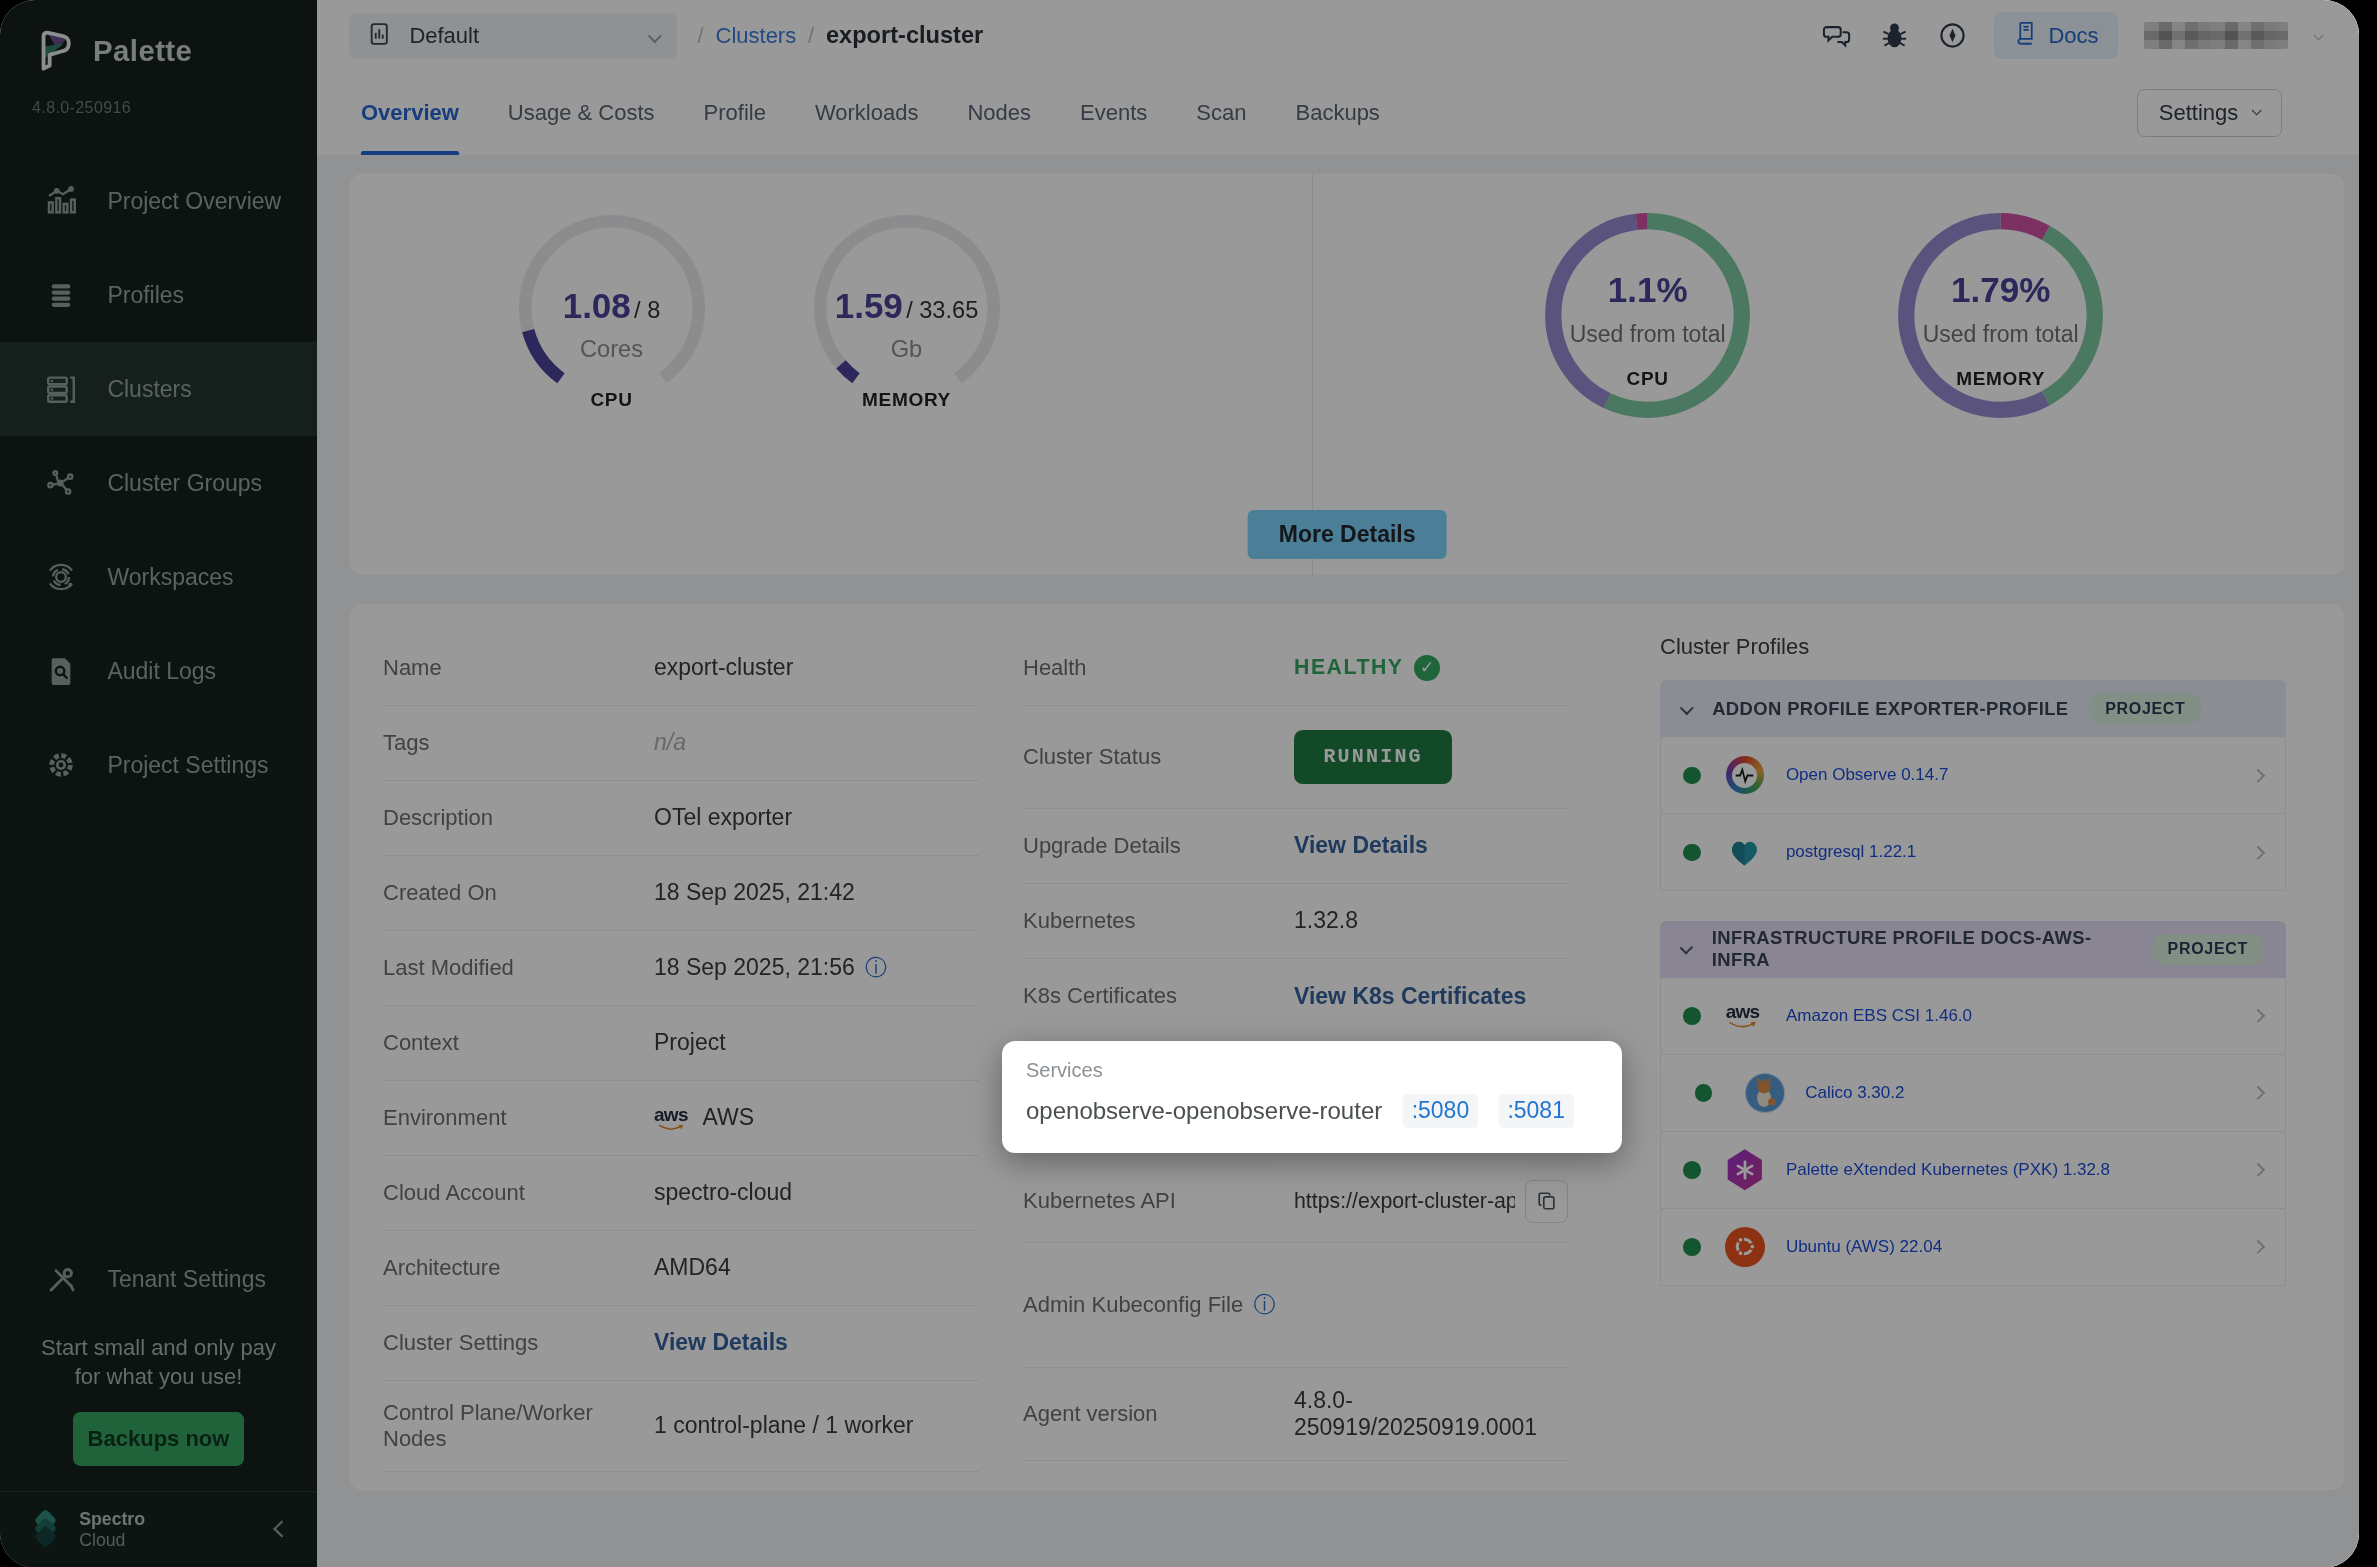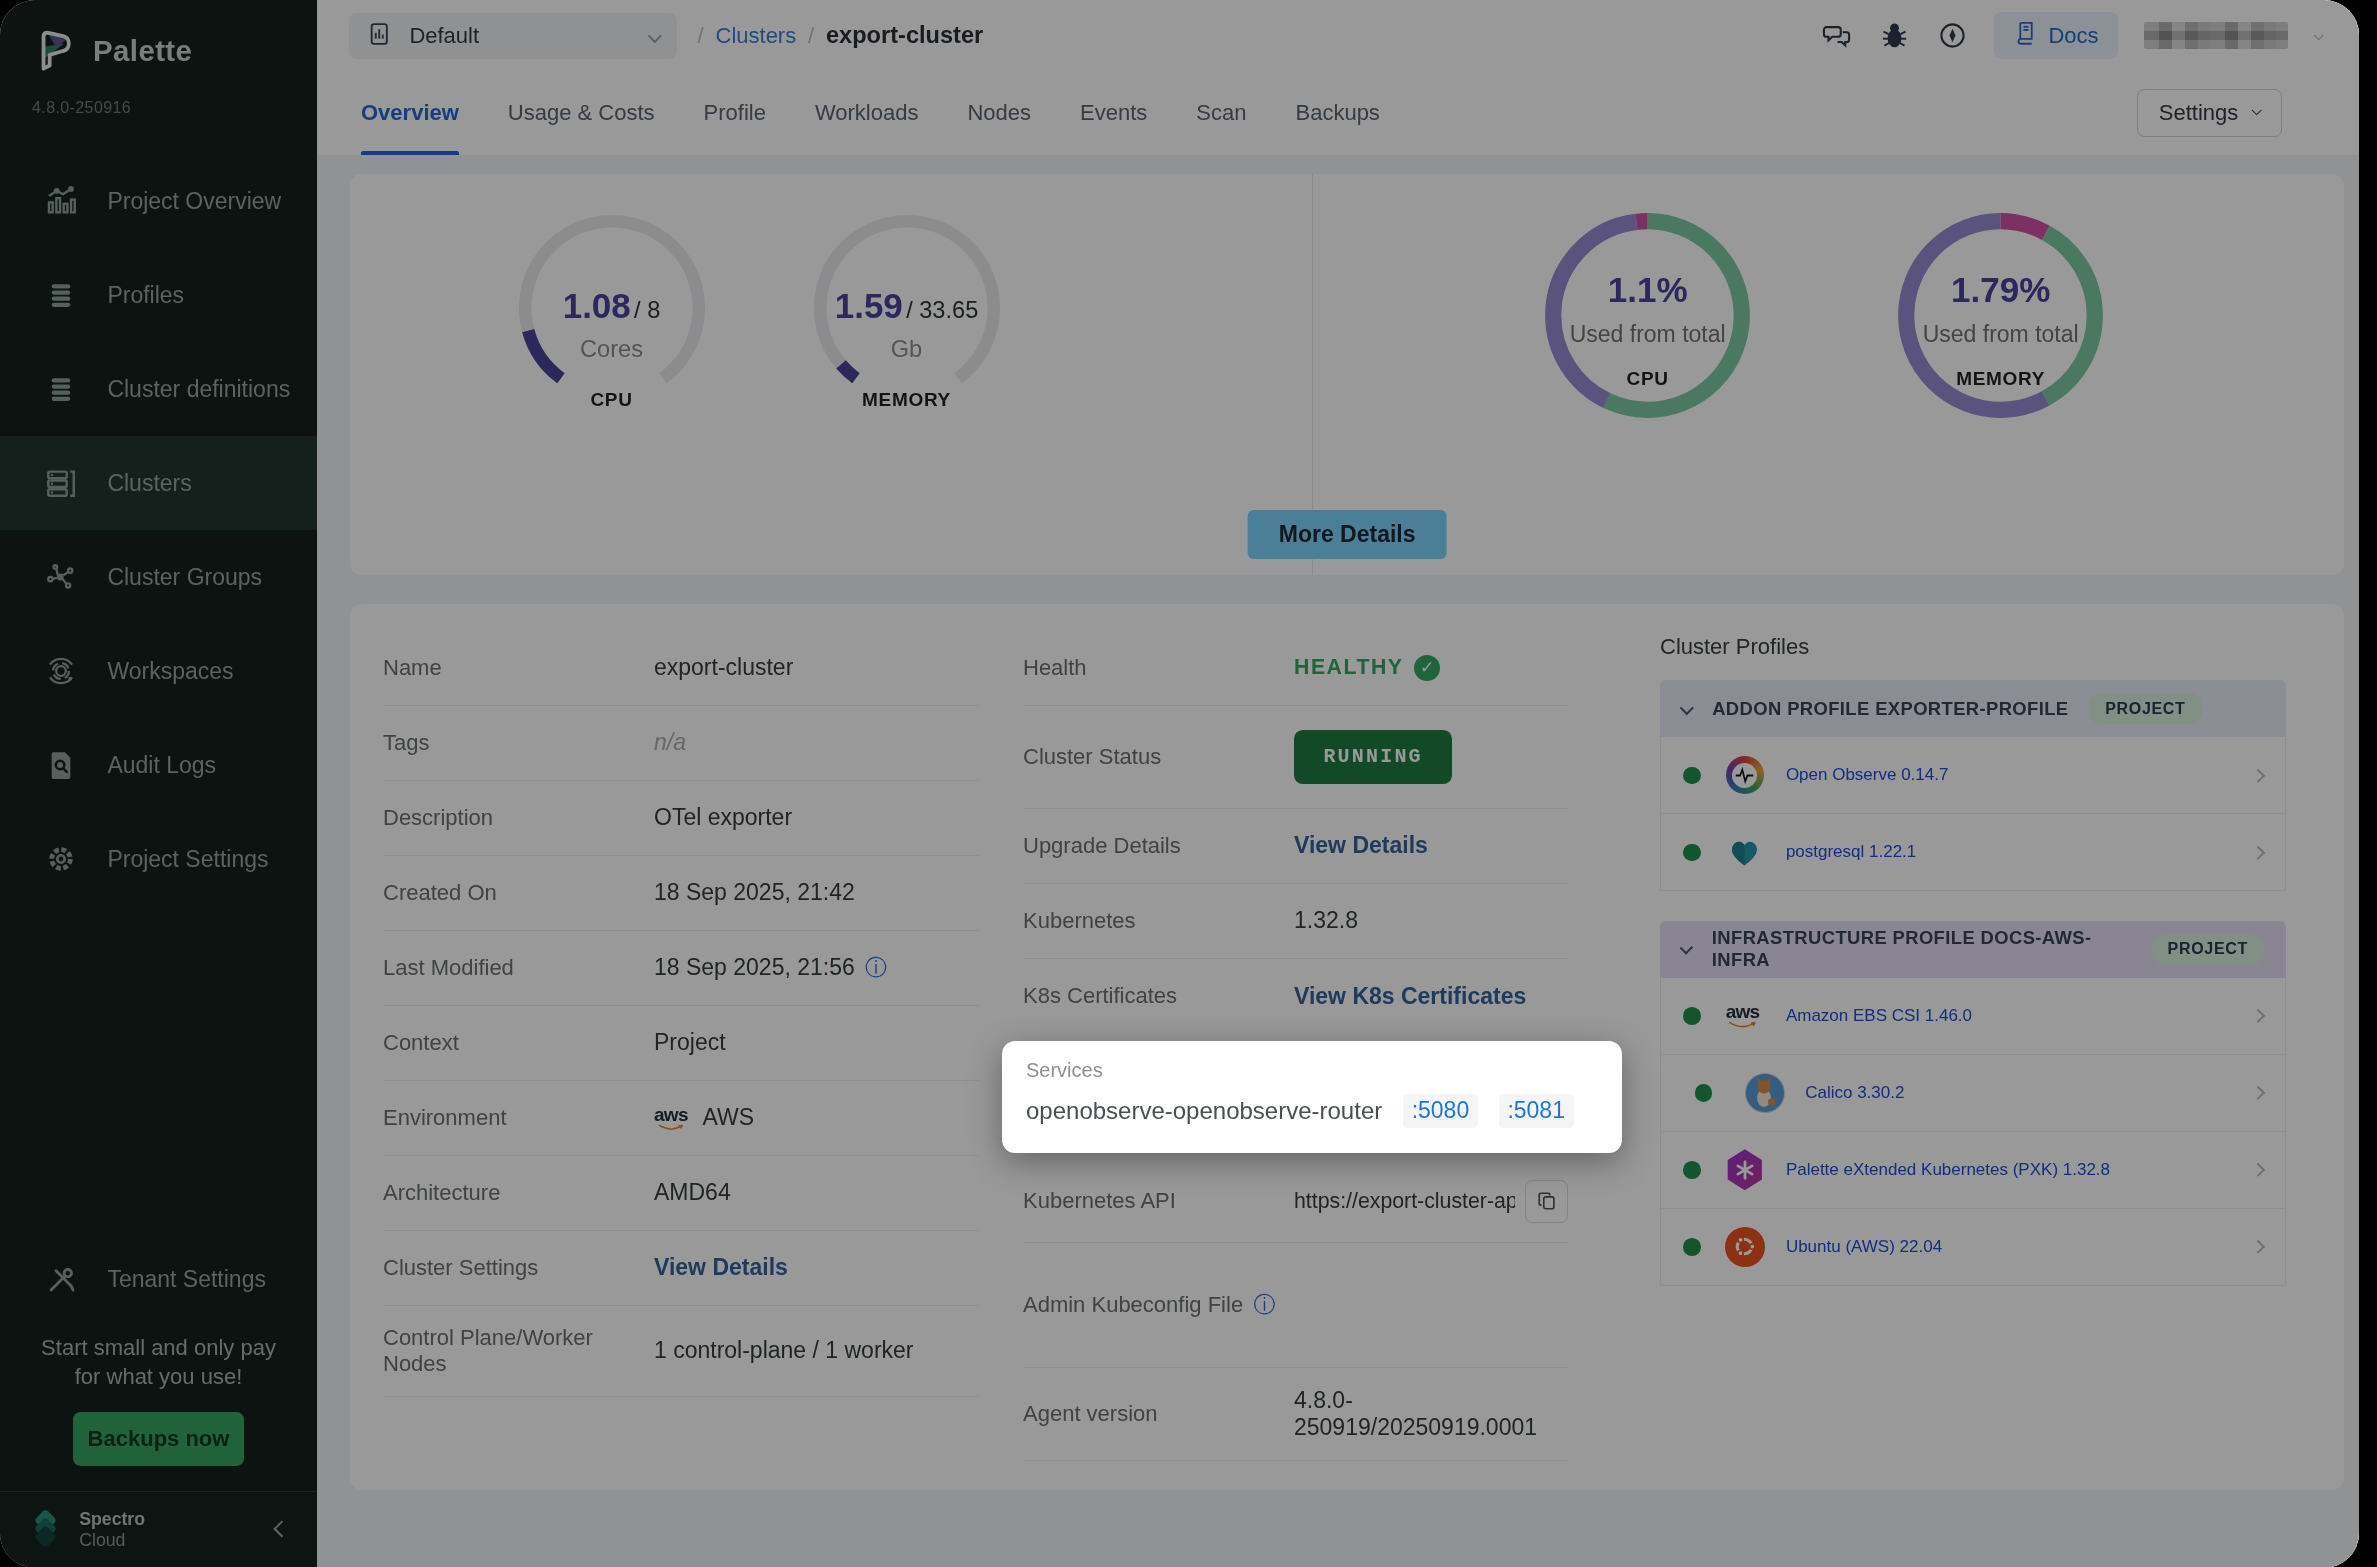--- a/index.html
+++ b/index.html
@@ -199,31 +199,20 @@
         <span class="ic">
           <svg width="32" height="32" viewBox="0 0 24 24" fill="currentColor">
             <rect x="5" y="4" width="14" height="3.2" rx="1.6"></rect>
               <rect x="5" y="8.6" width="14" height="3.2" rx="1.6"></rect>
             <rect x="5" y="13.2" width="14" height="3.2" rx="1.6"></rect>
               <rect x="5" y="17.8" width="14" height="3.2" rx="1.6"></rect>
           </svg>
         </span>
         <span>Profiles</span>
       </div>
-      <div class="nav-item">
-        <span class="ic">
-          <svg width="32" height="32" viewBox="0 0 24 24" fill="currentColor">
-            <rect x="5" y="4" width="14" height="3.2" rx="1.6"></rect>
-              <rect x="5" y="8.6" width="14" height="3.2" rx="1.6"></rect>
-            <rect x="5" y="13.2" width="14" height="3.2" rx="1.6"></rect>
-              <rect x="5" y="17.8" width="14" height="3.2" rx="1.6"></rect>
-          </svg>
-        </span>
-        <span>Cluster definitions</span>
-      </div>
       <div class="nav-item active">
         <span class="ic">
           <svg width="34" height="34" viewBox="0 0 24 24" fill="none" stroke="currentColor" stroke-width="1.7">
             <rect x="3" y="4" width="13" height="4.6" rx="1"></rect>
               <rect x="3" y="10.2" width="13" height="4.6" rx="1"></rect>
             <rect x="3" y="16.4" width="13" height="4.6" rx="1"></rect>
             <circle cx="5.6" cy="6.3" r="0.9" fill="currentColor" stroke="none"></circle>
             <circle cx="5.6" cy="12.5" r="0.9" fill="currentColor" stroke="none"></circle>
             <circle cx="5.6" cy="18.7" r="0.9" fill="currentColor" stroke="none"></circle>
             <path d="M18.5 4 h2.5 v17 h-2.5"></path>
@@ -484,20 +473,24 @@
               <span class="aws-logo">
                   <b>aws</b>
                 <svg width="26.5" height="7.4" viewBox="0 0 36 10">
                     <path d="M2 2 Q18 12 33 2 M33 2 l-4 .5 M33 2 l-1.5 3.5" fill="none" stroke="#E8862C" stroke-width="2" stroke-linecap="round"></path>
                   </svg>
               </span>
               <span>AWS</span>
             </span>
           </div>
           <div class="drow">
+            <span class="dlabel">Cloud Account</span>
+            <span class="dvalue">spectro-cloud</span>
+          </div>
+          <div class="drow">
             <span class="dlabel">Architecture</span>
             <span class="dvalue">AMD64</span>
           </div>
           <div class="drow">
             <span class="dlabel">Cluster Settings</span>
             <span class="dvalue link">View Details</span>
           </div>
           <div class="drow">
             <span class="dlabel">Control Plane/Worker Nodes</span>
             <span class="dvalue">1 control-plane / 1 worker</span>

